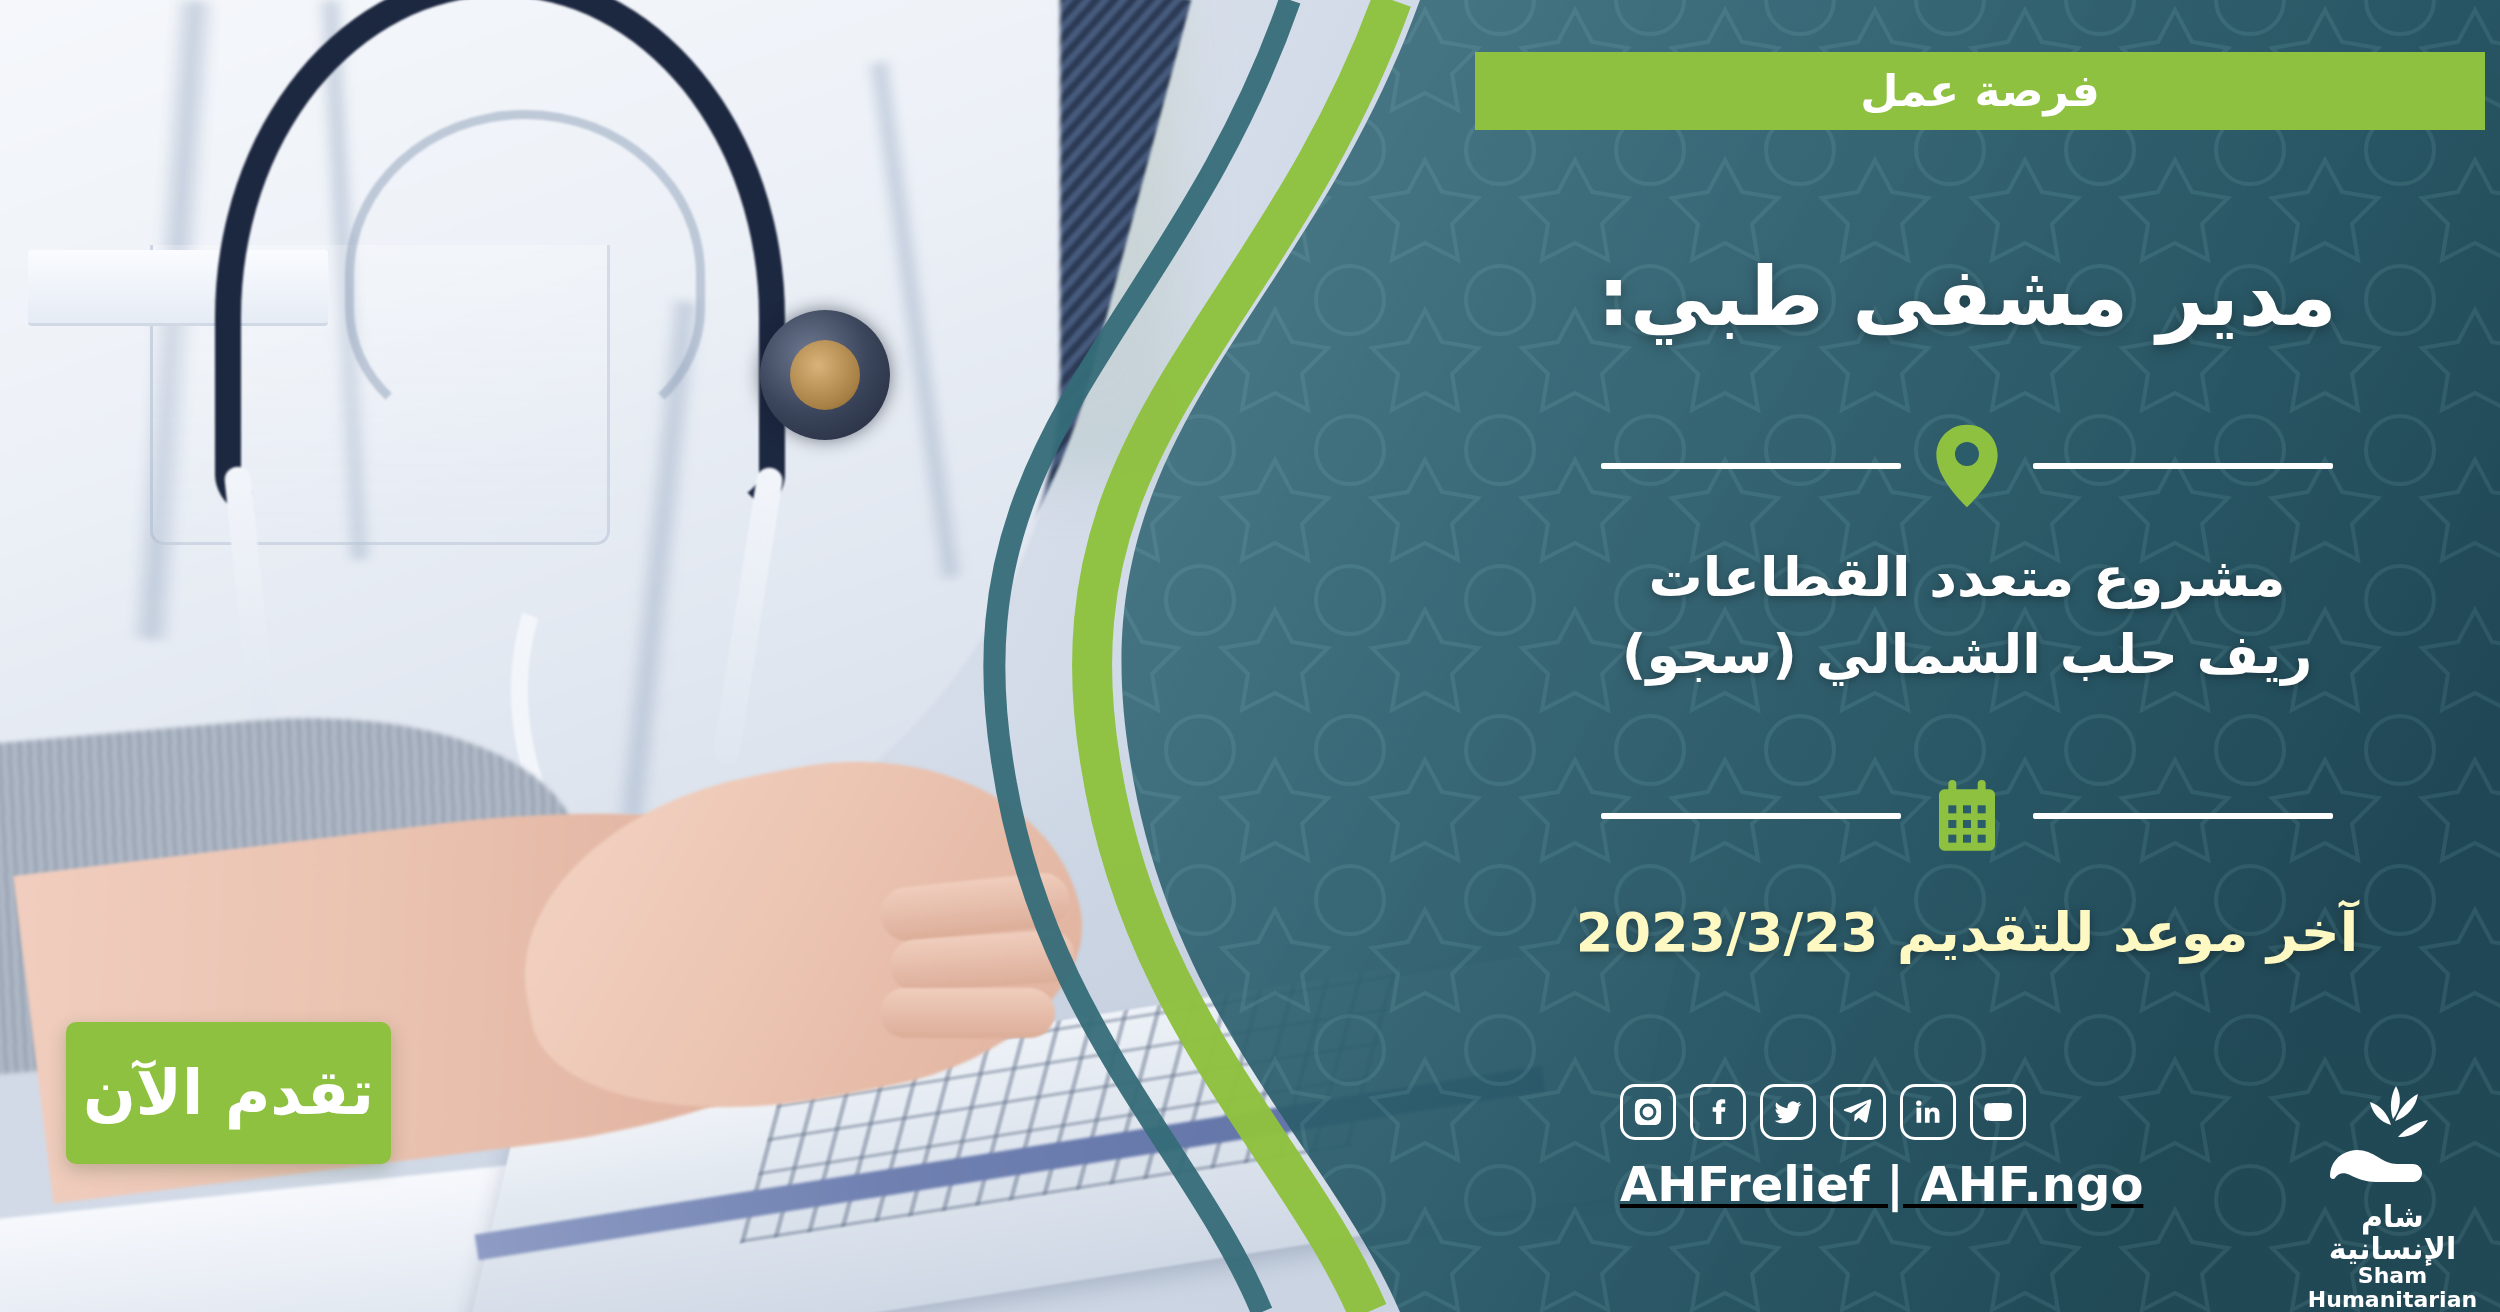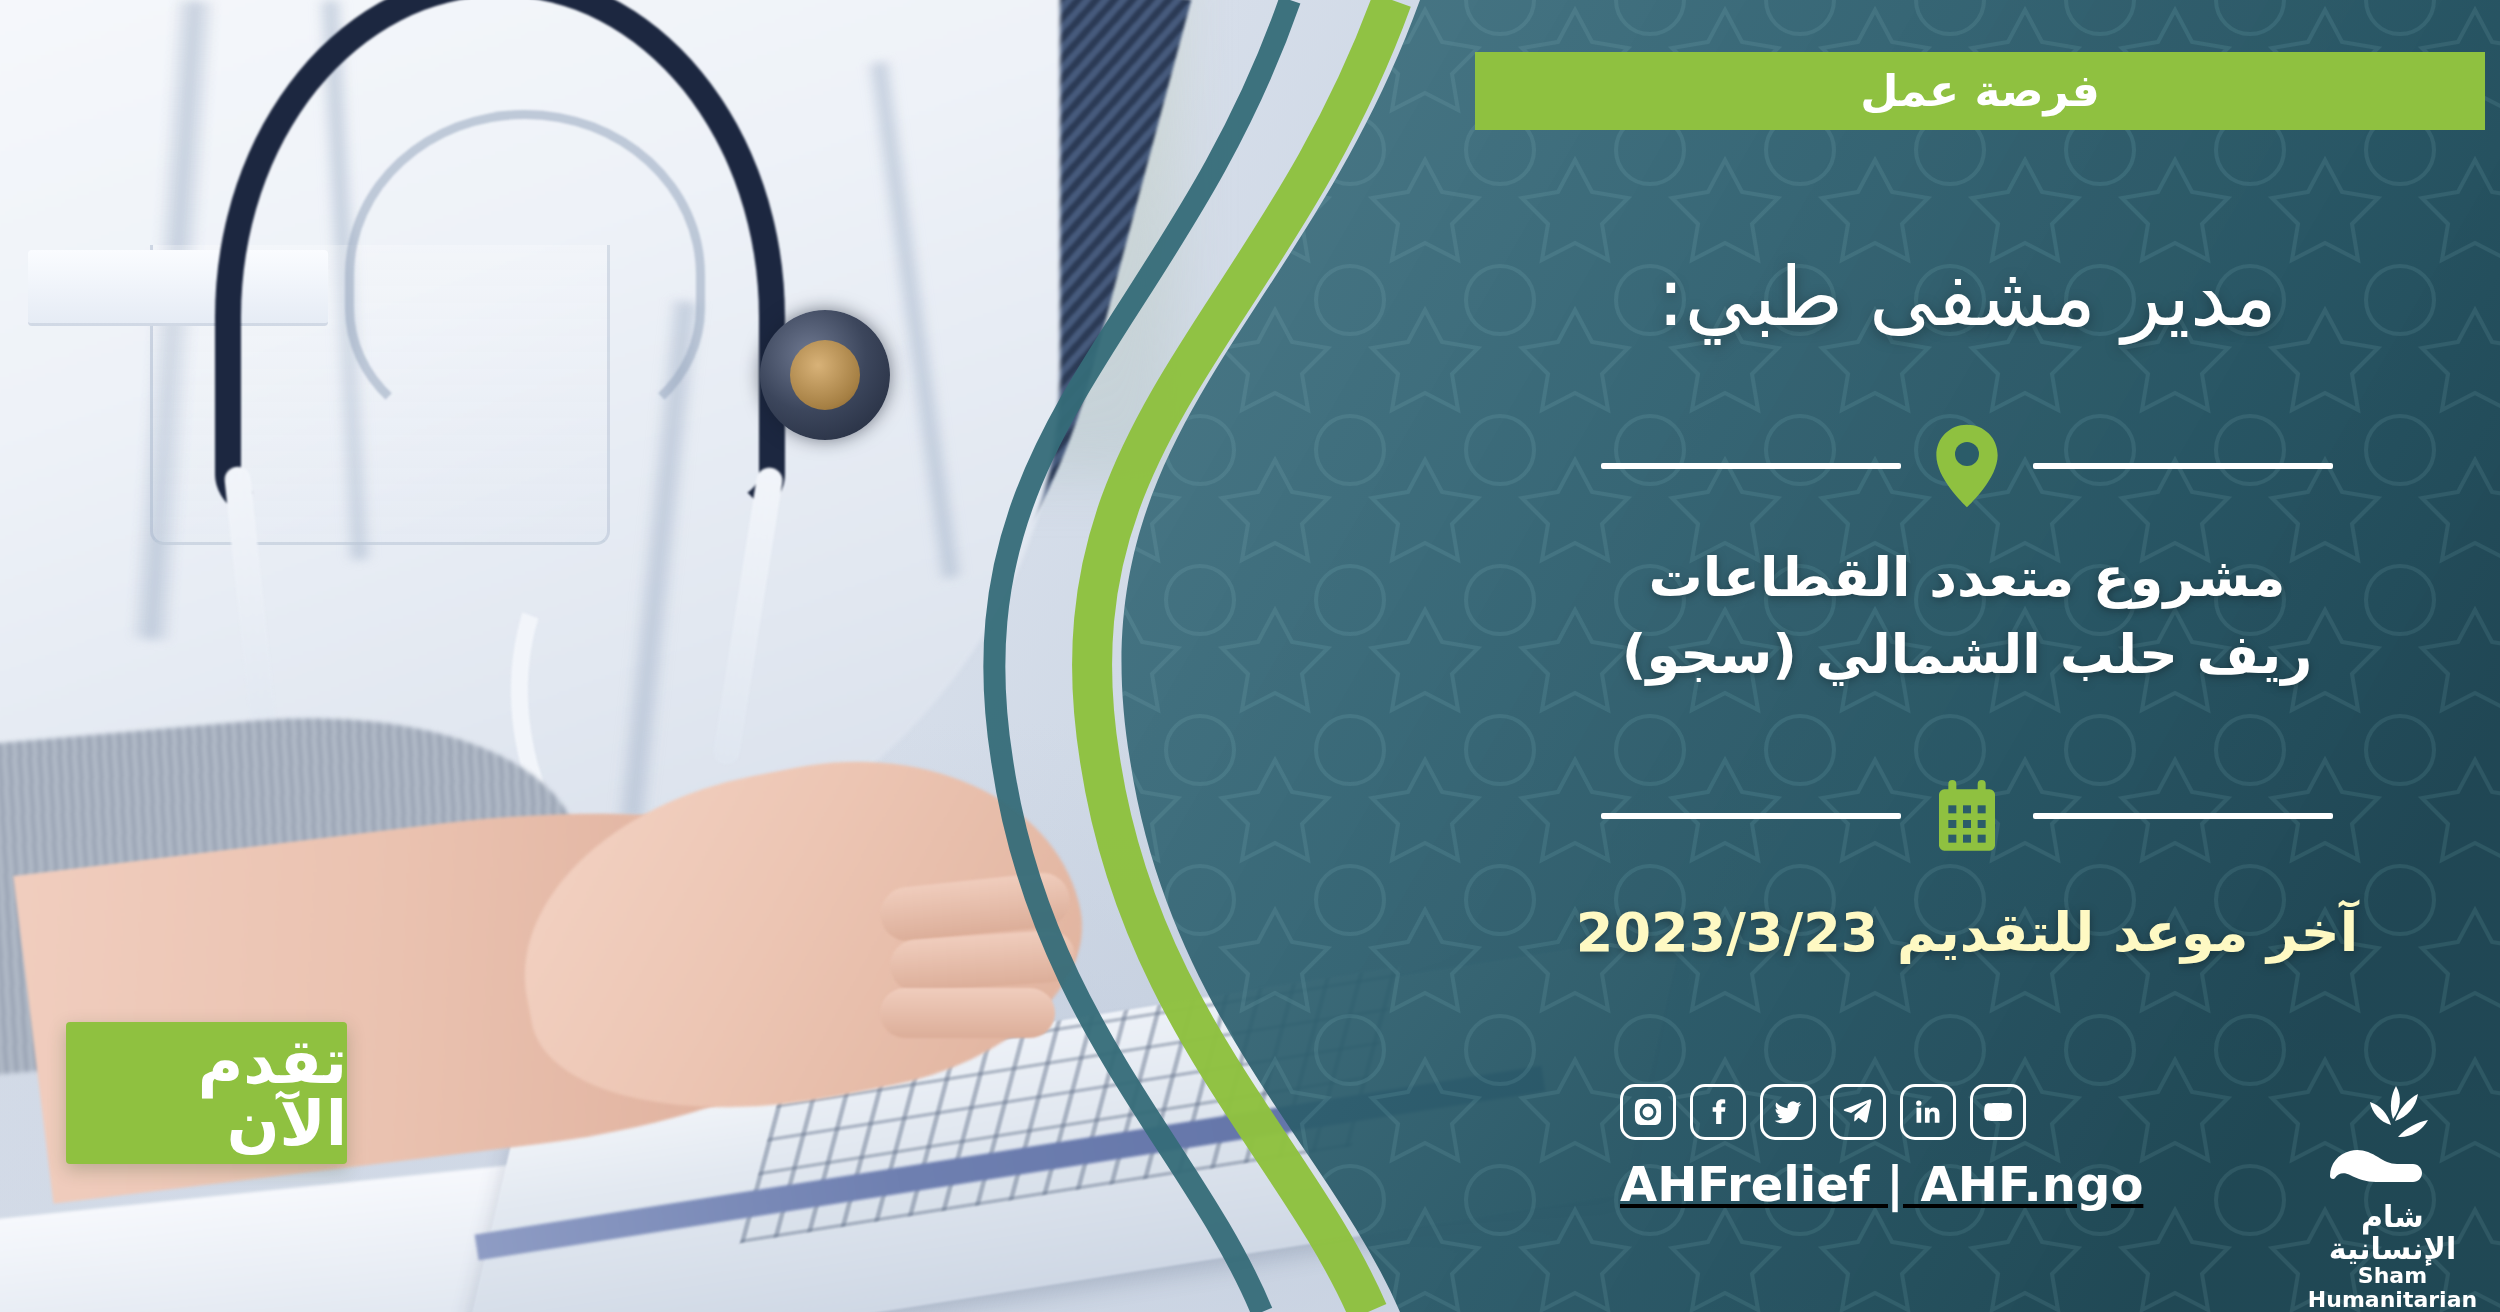--- a/index.html
+++ b/index.html
@@ -200,21 +200,21 @@
     background:#8fc140;
     display:flex; align-items:center; justify-content:center;
   }
   .ribbon-text {
     color:#ffffff; font-size:44px; font-weight:700; letter-spacing:2px;
     line-height:1;
   }
 
   .job-title {
     position:absolute; left:0; top:252px; width:1010px;
-    color:#ffffff; font-size:82px; font-weight:400; line-height:1.1;
+    color:#ffffff; font-size:82px; font-weight:700; line-height:1.1;
     text-shadow:0 3px 14px rgba(0,0,0,.35);
   }
 
   .divider-row {
     position:absolute; left:0; width:1010px;
     display:flex; align-items:center; justify-content:center; gap:34px;
   }
   #loc-div-row { top:424px; }
   #date-div-row { top:778px; }
 
@@ -253,22 +253,22 @@
   }
   .sicon svg { width:32px; height:32px; fill:#ffffff; }
   .handles {
     direction:ltr; text-align:left; color:#ffffff;
     font-size:48px; font-weight:700; margin-top:16px; white-space:nowrap;
   }
 
   
   .apply-btn {
     position:absolute; left:66px; top:1022px;
-    width:281px; height:142px;
-    background:#8fc140; border-radius:4px;
+    width:325px; height:142px;
+    background:#8fc140; border-radius:10px;
     display:flex; align-items:center; justify-content:center;
     box-shadow:0 6px 18px rgba(40,70,30,.25);
     cursor:pointer;
   }
   .apply-text { color:#ffffff; font-size:62px; font-weight:700; line-height:1; }
 </style>
 </head>
 <body>
 
 <div id="poster">

